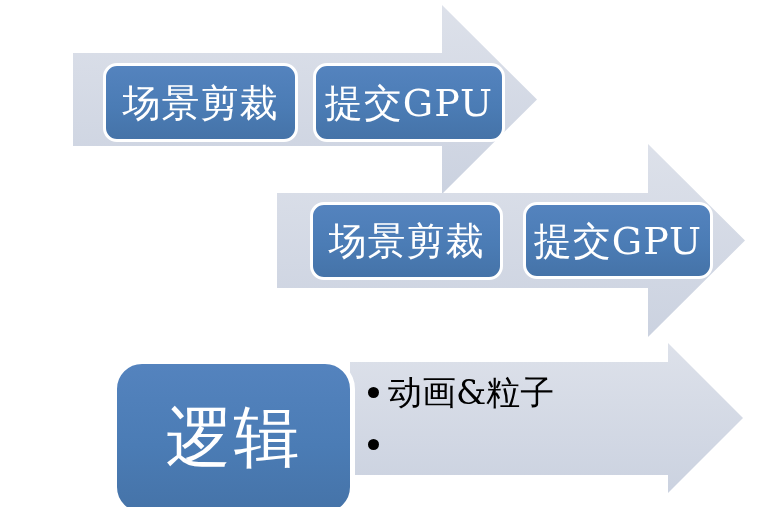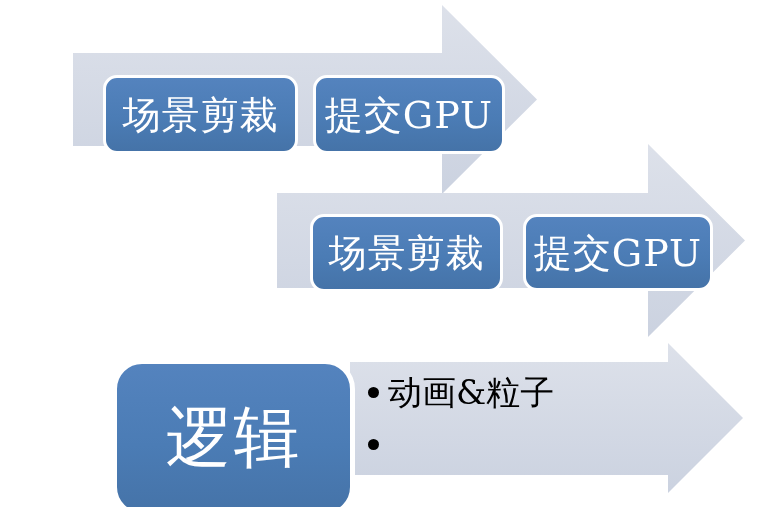--- a/index.html
+++ b/index.html
@@ -22,21 +22,20 @@
     background: linear-gradient(180deg, #5483be 0%, #4b7cb5 55%, #4573a8 100%);
     border: 3px solid #ffffff;
     border-radius: 14px;
     display: flex;
     align-items: center;
     justify-content: center;
     color: #ffffff;
     font-size: 38px;
     line-height: 1;
     white-space: nowrap;
-    margin-top: 12px;
   }
   .step .label { letter-spacing: 1px; }
   .block {
     position: absolute;
     box-sizing: border-box;
     left: 112px; top: 359px;
     width: 243px; height: 158px;
     background: linear-gradient(180deg, #5483be 0%, #4b7cb5 55%, #4573a8 100%);
     border: 5px solid #ffffff;
     border-radius: 30px;

